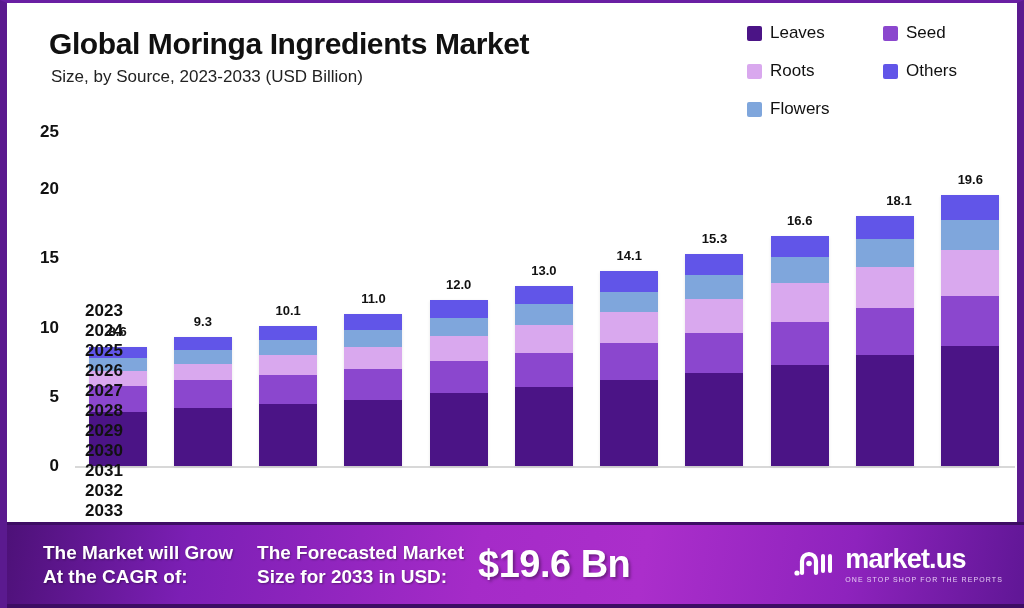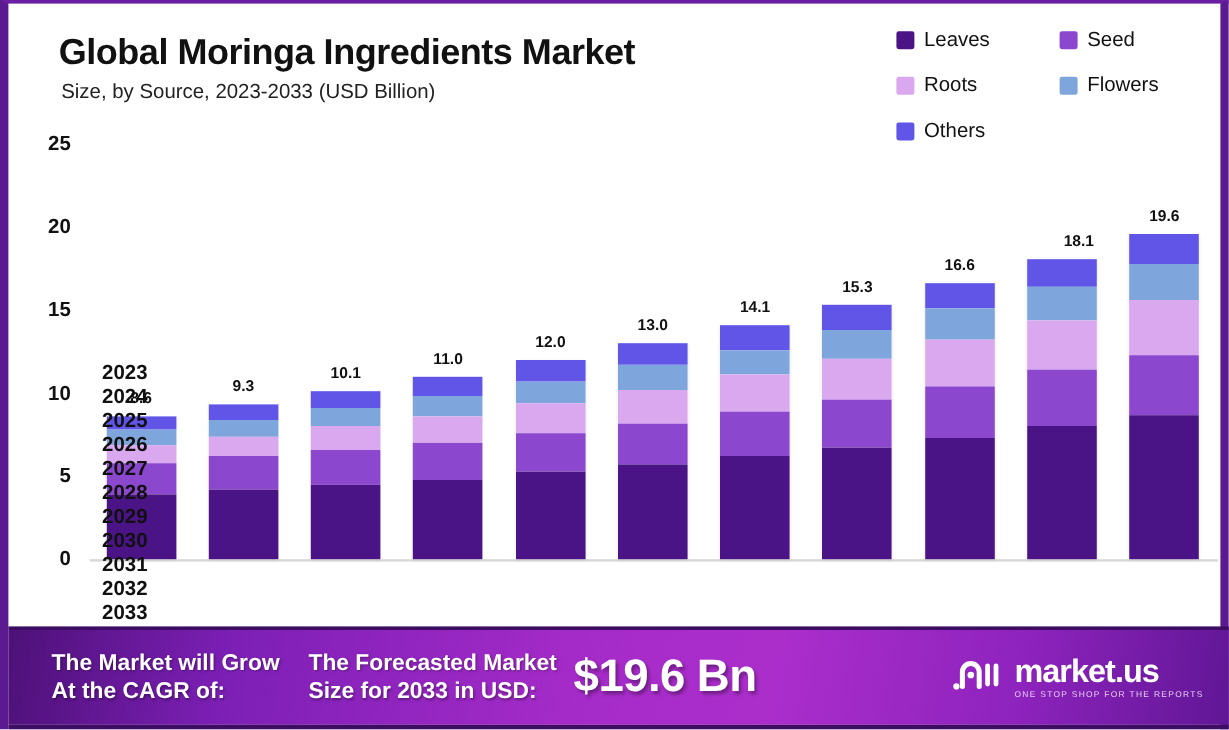--- a/index.html
+++ b/index.html
@@ -138,36 +138,36 @@
       </div>
       <div class="legend-item">
         <span class="legend-swatch" style="background: rgb(139, 71, 206);"></span>
         <span>Seed</span>
       </div>
       <div class="legend-item">
         <span class="legend-swatch" style="background: rgb(217, 168, 238);"></span>
         <span>Roots</span>
       </div>
       <div class="legend-item">
+        <span class="legend-swatch" style="background: rgb(97, 85, 232);"></span>
+        <span>Others</span>
+      </div>
+      <div class="legend-item">
         <span class="legend-swatch" style="background: rgb(127, 166, 220);"></span>
         <span>Flowers</span>
-      </div>
-      <div class="legend-item">
-        <span class="legend-swatch" style="background: rgb(97, 85, 232);"></span>
-        <span>Others</span>
       </div>
     </div>
 
   <div class="axis-y" id="yaxis">
       <div class="ytick" style="top: 346px;">0</div>
       <div class="ytick" style="top: 276.8px;">5</div>
       <div class="ytick" style="top: 207.6px;">10</div>
       <div class="ytick" style="top: 138.4px;">15</div>
       <div class="ytick" style="top: 69.2px;">20</div>
-      <div class="ytick" style="top: 0px;">25</div>
+      <div class="ytick" style="top: 12px;">25</div>
     </div>
   <div class="baseline"></div>
   <div class="bars" id="bars">
       <div class="bar-col">
         <div class="bar-total" style="bottom: 127.024px;">8.6</div>
         <div class="bar-stack">
           <div class="seg" style="height: 11.072px; background: rgb(97, 85, 232);"></div>
           <div class="seg" style="height: 12.456px; background: rgb(127, 166, 220);"></div>
           <div class="seg" style="height: 15.224px; background: rgb(217, 168, 238);"></div>
           <div class="seg" style="height: 26.296px; background: rgb(139, 71, 206);"></div>

